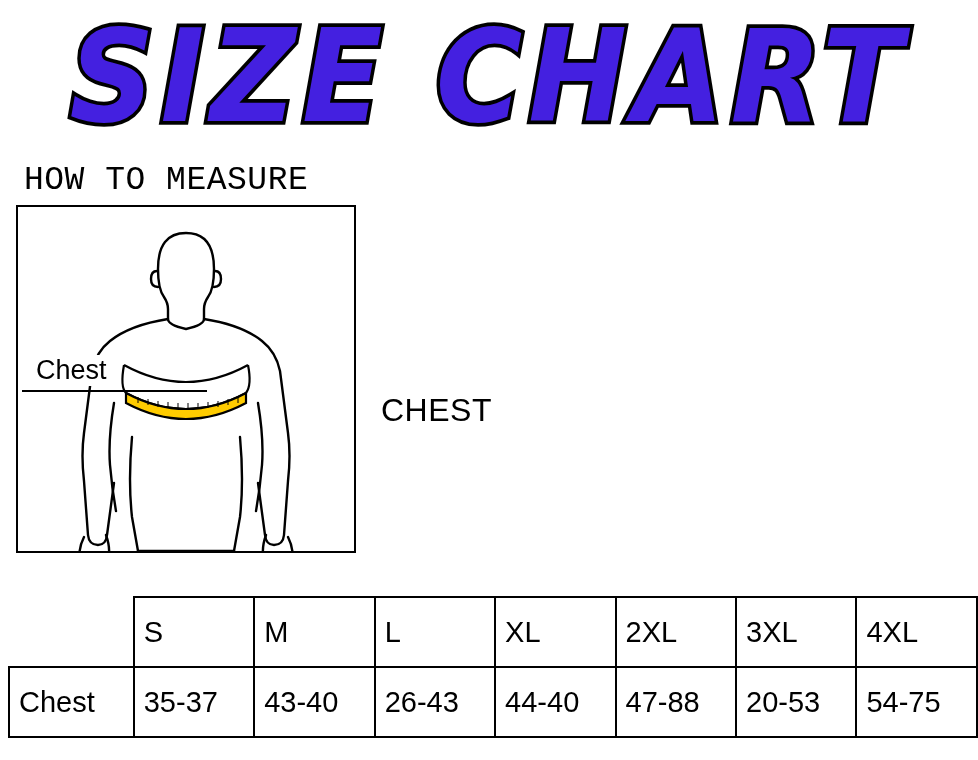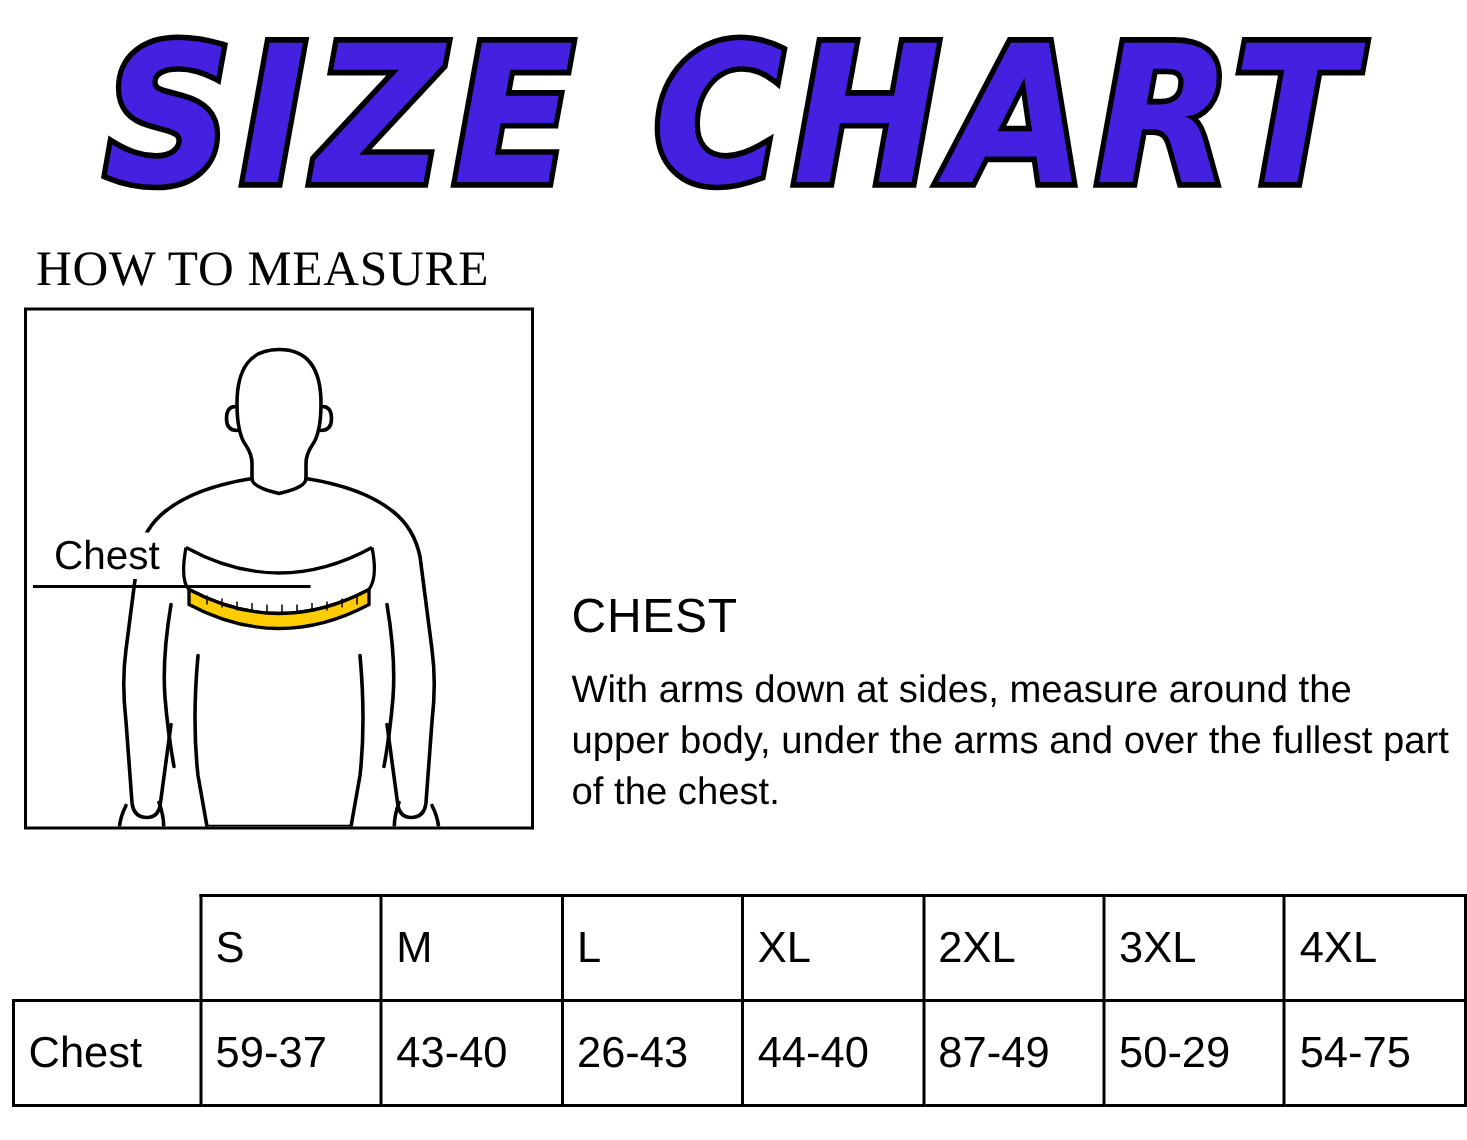--- a/index.html
+++ b/index.html
@@ -40,21 +40,21 @@
     transform-origin: center top;
   }
 
   
   .how-to {
     position: absolute;
     left: 24px;
     top: 162px;
     font-size: 33px;
     letter-spacing: 0.5px;
-    font-family: Liberation Serif, serif;
+    font-family: Liberation Mono, monospace;
   }
 
   
   .figure-box {
     position: absolute;
     left: 16px;
     top: 205px;
     width: 340px;
     height: 348px;
     border: 2px solid #000000;
@@ -182,39 +182,38 @@
       </g>
     </g>
   </svg>
 </div>
 
 <div class="leader-line"></div>
 <div class="chest-label">Chest</div>
 
 <div class="desc-wrap">
   <div class="desc-title">CHEST</div>
-  <div class="desc-body">With arms down at sides, measure around the upper body, under the arms and over the fullest part of the chest.</div>
 </div>
 
 <table class="size-table">
   <tbody>
     <tr>
       <td class="corner col-label"></td>
       <td class="col-size">S</td>
       <td class="col-size">M</td>
       <td class="col-size">L</td>
       <td class="col-size">XL</td>
       <td class="col-size">2XL</td>
       <td class="col-size">3XL</td>
       <td class="col-size">4XL</td>
     </tr>
     <tr>
       <td class="col-label">Chest</td>
-      <td class="col-size">59-37</td>
+      <td class="col-size">35-37</td>
       <td class="col-size">43-40</td>
       <td class="col-size">26-43</td>
       <td class="col-size">44-40</td>
-      <td class="col-size">87-49</td>
-      <td class="col-size">50-29</td>
+      <td class="col-size">47-88</td>
+      <td class="col-size">20-53</td>
       <td class="col-size">54-75</td>
     </tr>
   </tbody>
 </table>
 
 </body></html>

